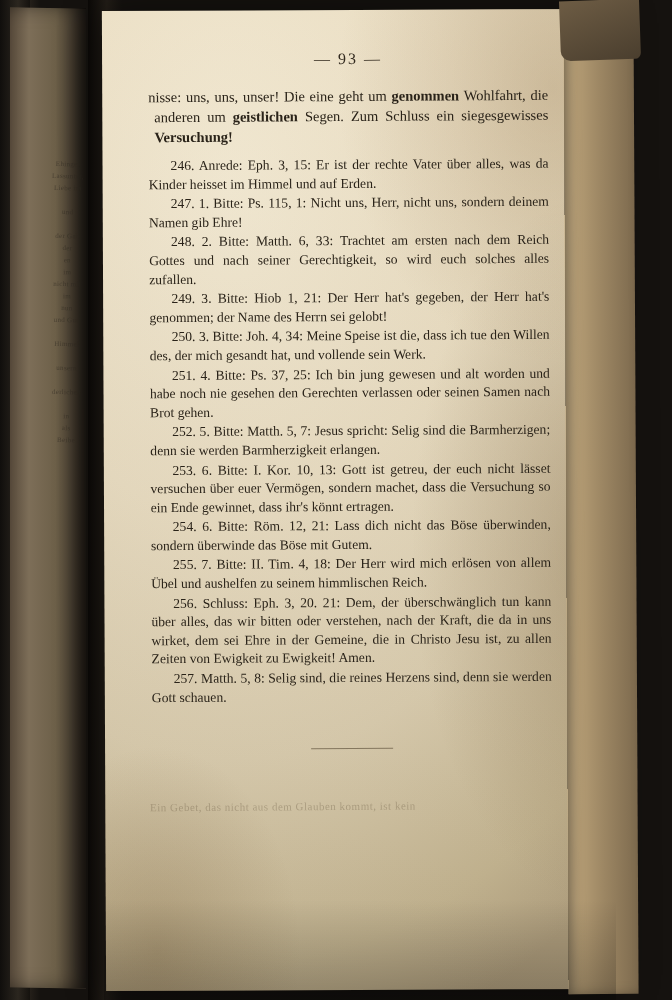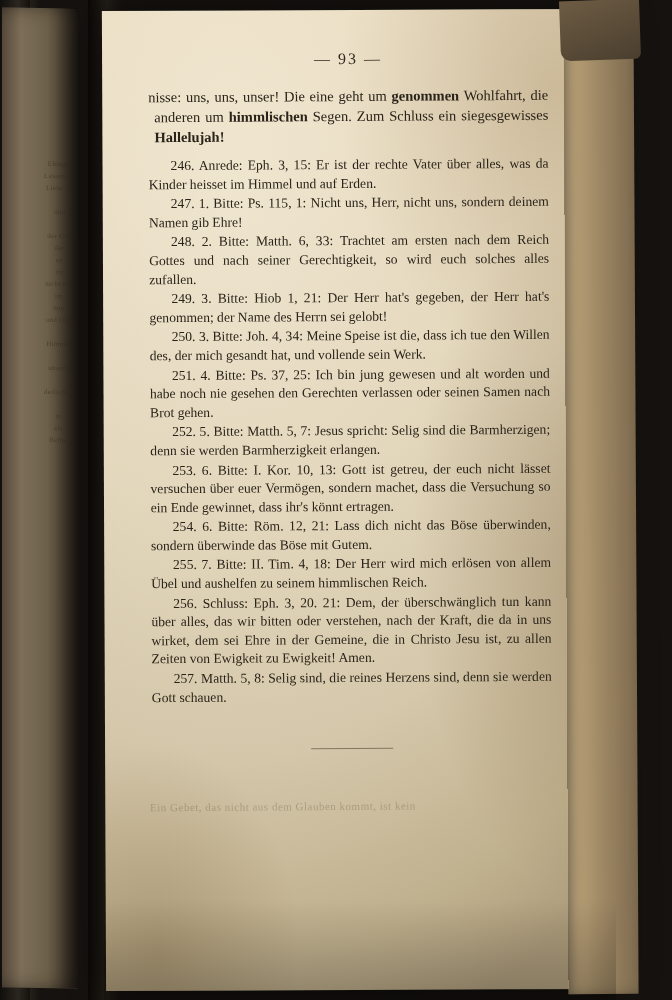--- a/index.html
+++ b/index.html
@@ -26,21 +26,21 @@
   }
   .dark-left {
     position: absolute;
     left: 0; top: 0;
     width: 30px; height: 1000px;
     background: linear-gradient(90deg,#100e0c,#2b261f 60%,#15120e);
   }
   
   .left-page {
     position: absolute;
-    left: 2px; top: 8px;
+    left: 10px; top: 8px;
     width: 76px; height: 980px;
     background: linear-gradient(90deg,#56493a 0%,#7d6e58 25%,#6d6049 60%,#3a3128 100%);
     transform: skewY(0.6deg);
     box-shadow: inset -14px 0 22px -6px rgba(0,0,0,0.75);
   }
   .left-page-text {
     position: absolute;
     left: 26px; top: 150px;
     width: 62px;
     color: #2e2820;
@@ -209,21 +209,21 @@
   <div class="right-page">
     <div class="page-stain"></div>
   </div>
 
   <div class="cover-edge"></div>
   <div class="cover-edge-top"></div>
   <div class="page-bottom-shadow"></div>
 
   <div class="textblock">
     <div class="folio">— 93 —</div>
-    <p class="lead"><span>nisse: uns, uns, unser! Die eine geht um </span><b>genommen</b><span> Wohlfahrt, die anderen um </span><b>himmlischen</b><span> Segen. Zum Schluss ein siegesgewisses </span><b>Hallelujah!</b></p>
+    <p class="lead"><span>nisse: uns, uns, unser! Die eine geht um </span><b>genommen</b><span> Wohlfahrt, die anderen um </span><b>geistlichen</b><span> Segen. Zum Schluss ein siegesgewisses </span><b>Versuchung!</b></p>
     <div>
         <p class="para">246. Anrede: Eph. 3, 15: Er ist der rechte Vater über alles, was da Kinder heisset im Himmel und auf Erden.</p>
         <p class="para">247. 1. Bitte: Ps. 115, 1: Nicht uns, Herr, nicht uns, sondern deinem Namen gib Ehre!</p>
         <p class="para">248. 2. Bitte: Matth. 6, 33: Trachtet am ersten nach dem Reich Gottes und nach seiner Gerechtigkeit, so wird euch solches alles zufallen.</p>
         <p class="para">249. 3. Bitte: Hiob 1, 21: Der Herr hat's gegeben, der Herr hat's genommen; der Name des Herrn sei gelobt!</p>
         <p class="para">250. 3. Bitte: Joh. 4, 34: Meine Speise ist die, dass ich tue den Willen des, der mich gesandt hat, und vollende sein Werk.</p>
         <p class="para">251. 4. Bitte: Ps. 37, 25: Ich bin jung gewesen und alt worden und habe noch nie gesehen den Gerechten verlassen oder seinen Samen nach Brot gehen.</p>
         <p class="para">252. 5. Bitte: Matth. 5, 7: Jesus spricht: Selig sind die Barmherzigen; denn sie werden Barmherzigkeit erlangen.</p>
         <p class="para">253. 6. Bitte: I. Kor. 10, 13: Gott ist getreu, der euch nicht lässet versuchen über euer Vermögen, sondern machet, dass die Versuchung so ein Ende gewinnet, dass ihr's könnt ertragen.</p>
         <p class="para">254. 6. Bitte: Röm. 12, 21: Lass dich nicht das Böse überwinden, sondern überwinde das Böse mit Gutem.</p>

